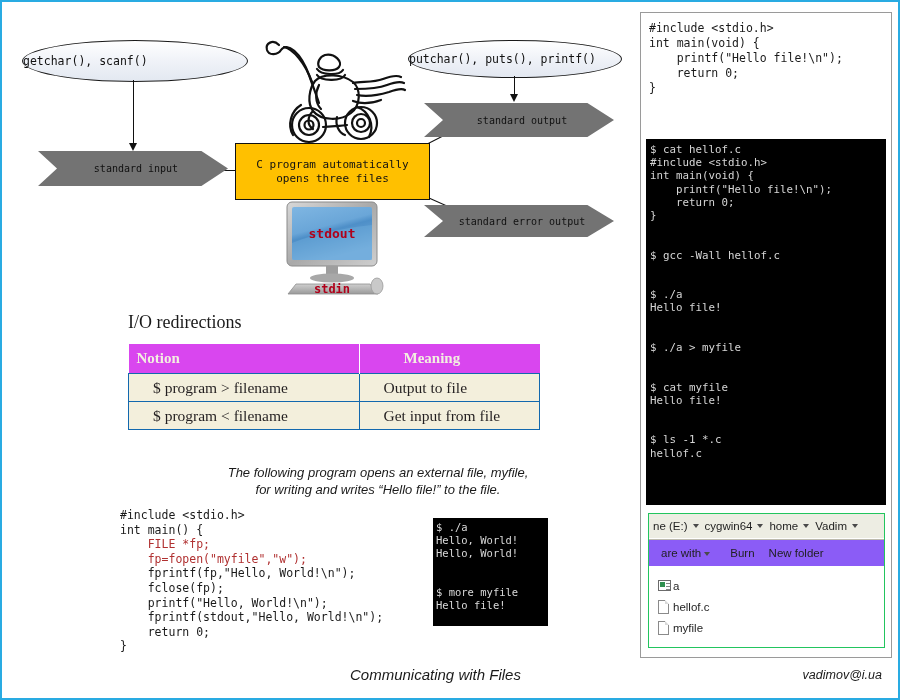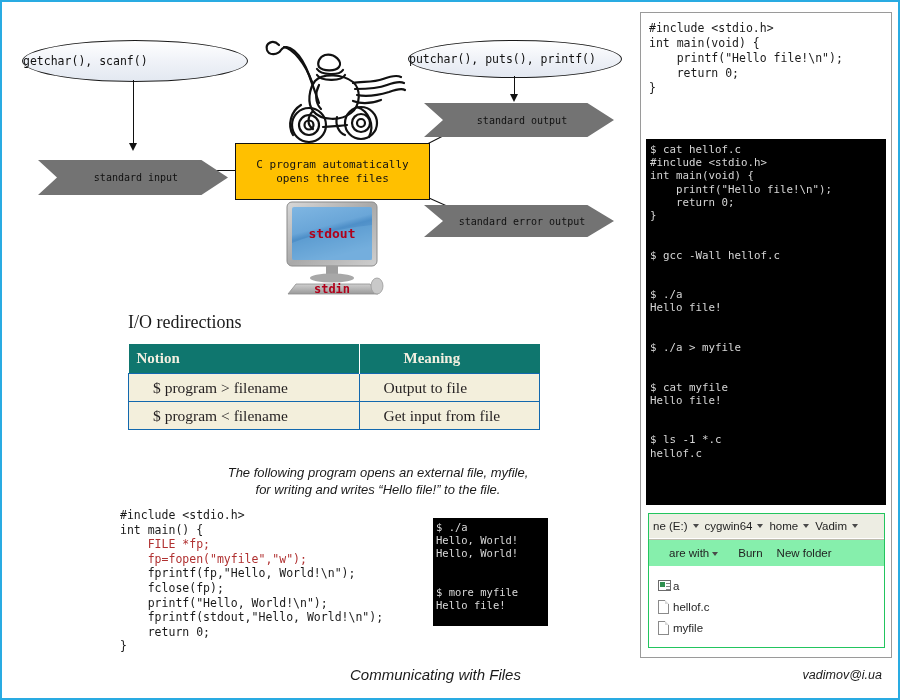--- a/index.html
+++ b/index.html
@@ -48,21 +48,21 @@
   
   .chev{
     position:absolute;
     background:#737373;
     display:flex;align-items:center;justify-content:center;
     font-family:"DejaVu Sans Mono","Liberation Mono",monospace;
     font-size:10px;color:#111;white-space:nowrap;
     -webkit-clip-path:polygon(0 0, 86% 0, 100% 50%, 86% 100%, 0 100%, 10% 50%);
     clip-path:polygon(0 0, 86% 0, 100% 50%, 86% 100%, 0 100%, 10% 50%);
   }
-  #chev-stdin{left:36px;top:158px;width:190px;height:35px;}
+  #chev-stdin{left:36px;top:149px;width:190px;height:35px;}
   #chev-stdout{left:422px;top:101px;width:190px;height:34px;}
   #chev-stderr{left:422px;top:203px;width:190px;height:32px;}
   #chev-stdin span,#chev-stdout span,#chev-stderr span{padding-left:6px;}
 
   
   #centerbox{
     position:absolute;left:233px;top:141px;width:193px;height:55px;
     background:#FFC000;border:1.2px solid #111;
     display:flex;align-items:center;justify-content:center;
     text-align:center;
@@ -86,21 +86,21 @@
     font-size:18px;color:#1a1a1a;
   }
 
   
   #io-table{
     position:absolute;left:126px;top:342px;width:412px;
     border-collapse:collapse;
     font-family:"Liberation Serif","DejaVu Serif",serif;
   }
   #io-table th{
-    background:#0f766e;color:#F3EFE0;
+    background:#d946ef;color:#F3EFE0;
     text-align:left;font-size:15px;font-weight:bold;
     padding:4px 8px;height:21px;
     border-right:1px solid #ffffff;
   }
   #io-table th:last-child{border-right:none;padding-left:44px;}
   #io-table td{
     font-size:15.5px;color:#231f20;
     padding:3px 8px;height:21px;
     border:1px solid #1268AE;
   }
@@ -169,23 +169,23 @@
     position:absolute;left:7px;top:500px;width:237px;height:135px;
     border:1px solid #22c55e;background:#ffffff;box-sizing:border-box;
     overflow:hidden;
   }
   #exp-breadcrumb{
     height:24px;background:#EDEDE3;border-bottom:1px solid #ffffff;
     display:flex;align-items:center;
     font-size:11.5px;color:#1f1f1f;padding-left:4px;
   }
   #exp-toolbar{
-    height:26px;background:#86efac;border-top:1px solid #bdbbae;
+    height:26px;background:#8b5cf6;border-top:1px solid #bdbbae;
     display:flex;align-items:center;
-    font-size:11.5px;color:#1f1f1f;padding-left:20px;
+    font-size:11.5px;color:#1f1f1f;padding-left:12px;
   }
   .crumb{margin-right:2px;}
   .caret{
     display:inline-block;width:0;height:0;margin:0 6px 0 3px;
     border-left:3.5px solid transparent;border-right:3.5px solid transparent;
     border-top:4.5px solid #4a4a4a;vertical-align:middle;
   }
   .tb-item{margin-right:14px;}
   #exp-files{padding:9px 0 0 9px;}
   .file-row{

